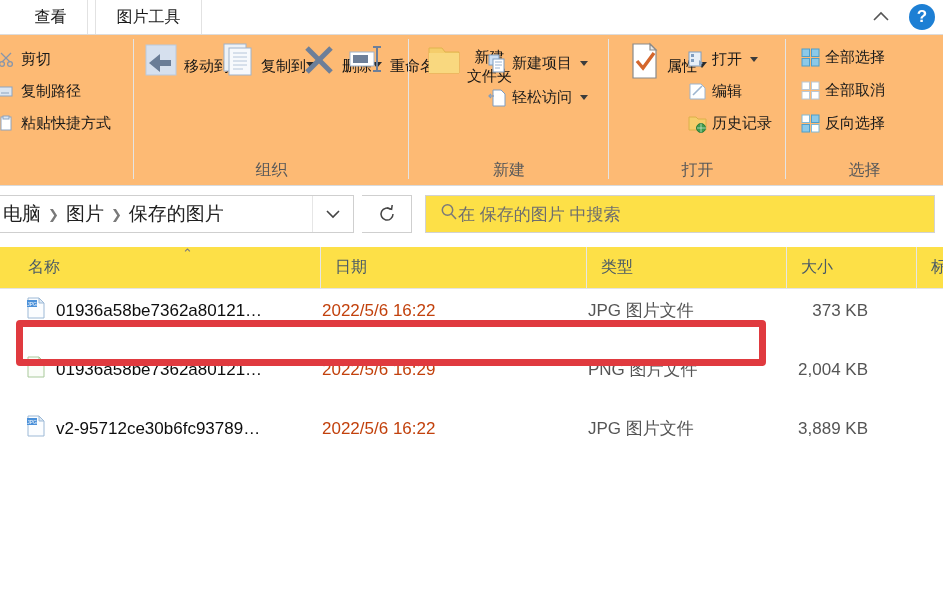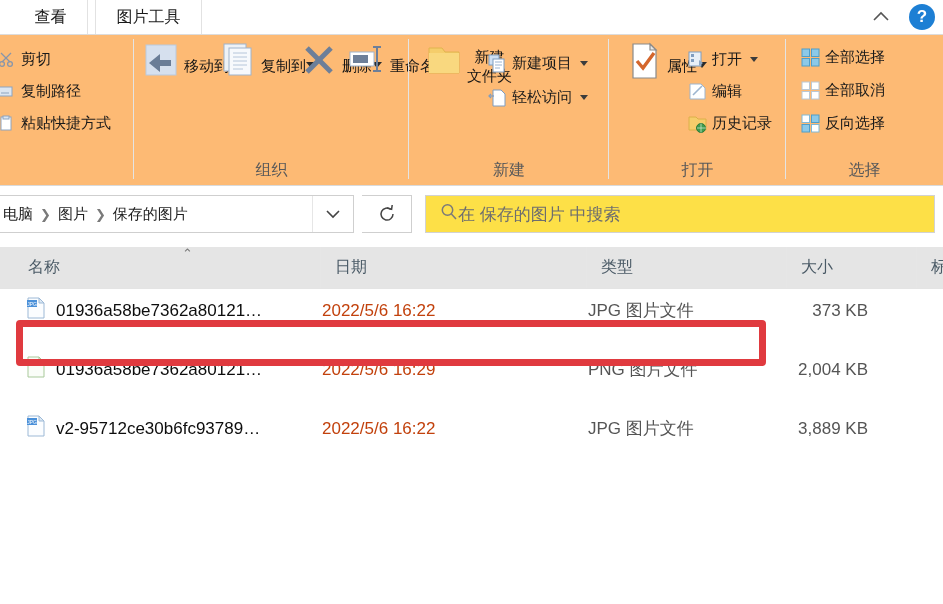--- a/index.html
+++ b/index.html
@@ -94,21 +94,21 @@
   
   .addrbar {
     position: absolute; left: 0; top: 187px; width: 943px; height: 55px;
     background: #ffffff;
   }
   .crumbbox {
     position: absolute; left: -8px; top: 8px; width: 362px; height: 38px;
     border: 1px solid #cfcfcf; background: #fff;
     display: flex; align-items: center; padding-left: 10px;
   }
-  .crumb { font-size: 15px; color: #202020; white-space: nowrap; }
+  .crumb { font-size: 19px; color: #202020; white-space: nowrap; }
   .crumb-sep { color: #7a7a7a; font-size: 13px; margin: 0 7px; }
   .crumb-drop {
     position: absolute; right: 1px; top: 0; width: 40px; height: 36px;
     display: flex; align-items: center; justify-content: center;
     border-left: 1px solid #e6e6e6; cursor: pointer;
   }
   .refreshbtn {
     position: absolute; left: 362px; top: 8px; width: 50px; height: 38px;
     border: 1px solid #cfcfcf; border-left: none; background: #fff;
     display: flex; align-items: center; justify-content: center;
@@ -118,21 +118,21 @@
     position: absolute; left: 425px; top: 8px; width: 510px; height: 38px;
     border: 1px solid #d2d2d2; background: #fde047;
     display: flex; align-items: center; padding-left: 14px; gap: 0;
     cursor: text;
   }
   .search-ph { font-size: 17px; color: #6e6e6e; white-space: nowrap; }
 
   
   .listhdr {
     position: absolute; left: 0; top: 247px; width: 943px; height: 42px;
-    border-bottom: 1px solid #e4e4e4; background: #e5e5e5;
+    border-bottom: 1px solid #e4e4e4; background: #fde047;
   }
   .colhdr {
     position: absolute; top: 0; height: 41px;
     display: flex; align-items: center;
     font-size: 16px; color: #4a5a66;
     border-left: 1px solid #e6e6e6;
     padding-left: 14px; cursor: pointer; white-space: nowrap;
   }
   .colhdr.noborder { border-left: none; }
   .sortcaret {

